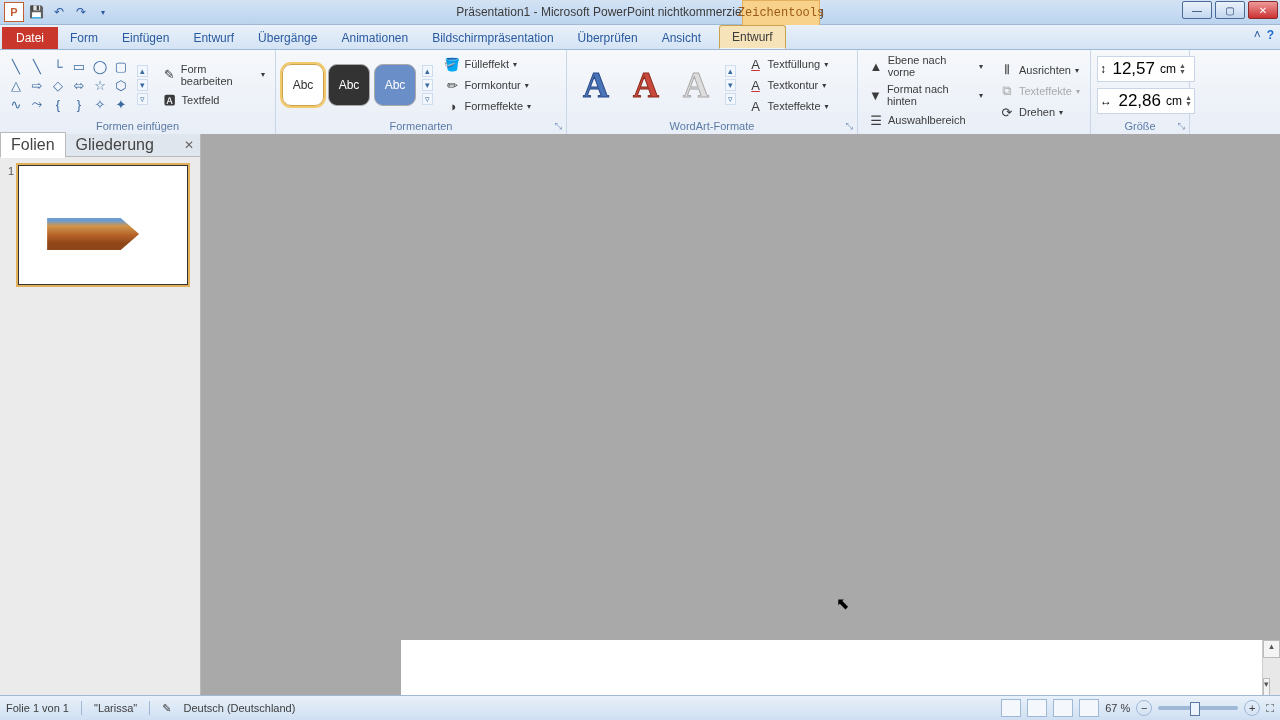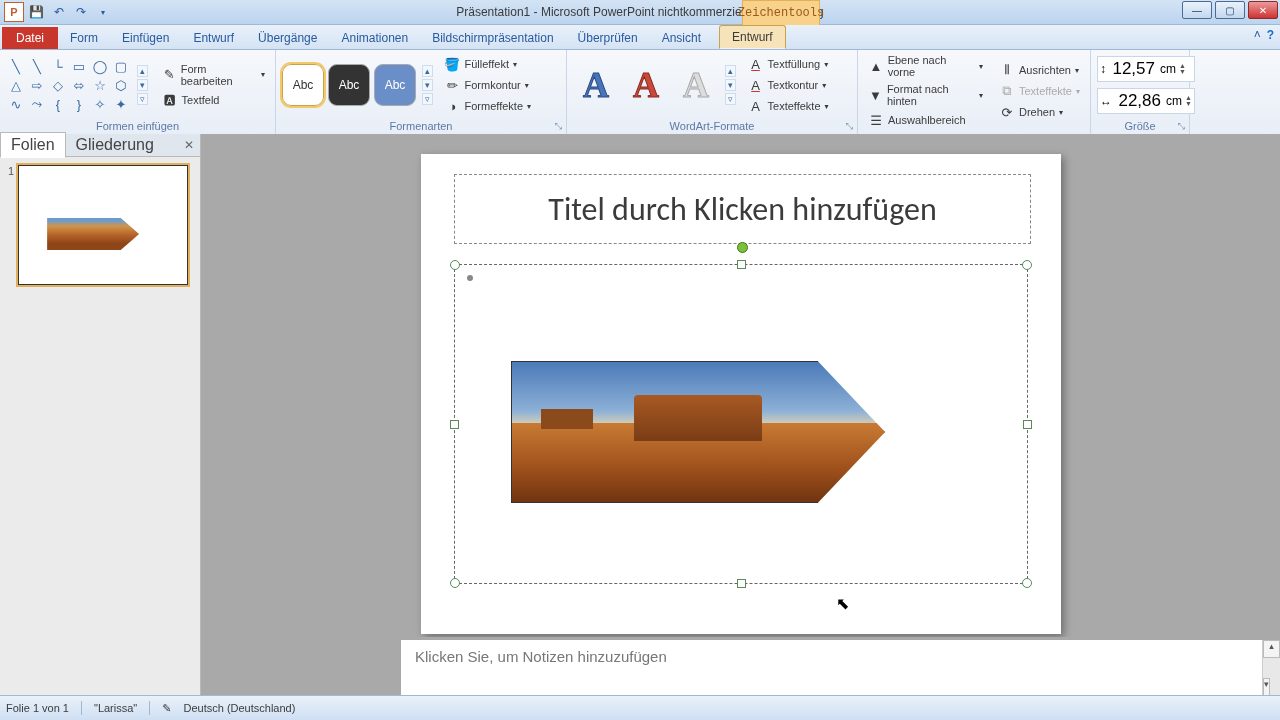--- a/index.html
+++ b/index.html
@@ -294,53 +294,43 @@
       <div class="sp-close">✕</div>
     </div>
     <div class="thumb-wrap">
       <div class="thumb-num">1</div>
       <div class="thumb">
         <div class="thumb-shape"></div>
       </div>
     </div>
   </div>
   <div class="editarea">
-    <div class="slide">
-      <div class="title-ph">Titel durch Klicken hinzufügen</div>
-      <div class="rot-handle" style="left:316px;top:88px;"></div>
-      <div class="content-ph">
-        <div class="bullet"></div>
-        <div class="img-shape">
-          <div class="sky"></div>
-            <div class="ground"></div>
-            <div class="mesa"></div>
-            <div class="mesa2"></div>
-        </div>
-
-        <div class="sel-handle" style="left:-5px;top:-5px;"></div>
-        <div class="sel-mid" style="left:calc(50% - 4px);top:-5px;"></div>
-        <div class="sel-handle" style="right:-5px;top:-5px;"></div>
-        <div class="sel-mid" style="left:-5px;top:calc(50% - 4px);"></div>
-        <div class="sel-mid" style="right:-5px;top:calc(50% - 4px);"></div>
-        <div class="sel-handle" style="left:-5px;bottom:-5px;"></div>
-        <div class="sel-mid" style="left:calc(50% - 4px);bottom:-5px;"></div>
-        <div class="sel-handle" style="right:-5px;bottom:-5px;"></div>
-      </div>
-    </div>
     <div class="cursor">⬉</div>
     <div class="notes">
-      <span>Klicken Sie, um Notizen hinzuzufügen</span>
       <div class="notes-scroll">
         <div>▴</div>
         <div style="position:absolute;bottom:0;">▾</div>
       </div>
     </div>
   </div>
 </div>
 
 <div class="statusbar">
   <span>Folie 1 von 1</span>
     <div class="sep"></div>
   <span>"Larissa"</span>
     <div class="sep"></div>
   <span>✎</span>
   <span>Deutsch (Deutschland)</span>
+  <div class="status-right">
+    <div class="view-btn"></div>
+    <div class="view-btn"></div>
+    <div class="view-btn"></div>
+    <div class="view-btn"></div>
+    <span>67 %</span>
+    <span style="border:1px solid #9fb8d6;border-radius:8px;width:14px;height:14px;display:inline-flex;align-items:center;justify-content:center;">−</span>
+    <div class="zoom-track">
+        <div class="zoom-thumb"></div>
+      </div>
+    <span style="border:1px solid #9fb8d6;border-radius:8px;width:14px;height:14px;display:inline-flex;align-items:center;justify-content:center;">+</span>
+    <span>⛶</span>
+  </div>
 </div>
 
 </body></html>

